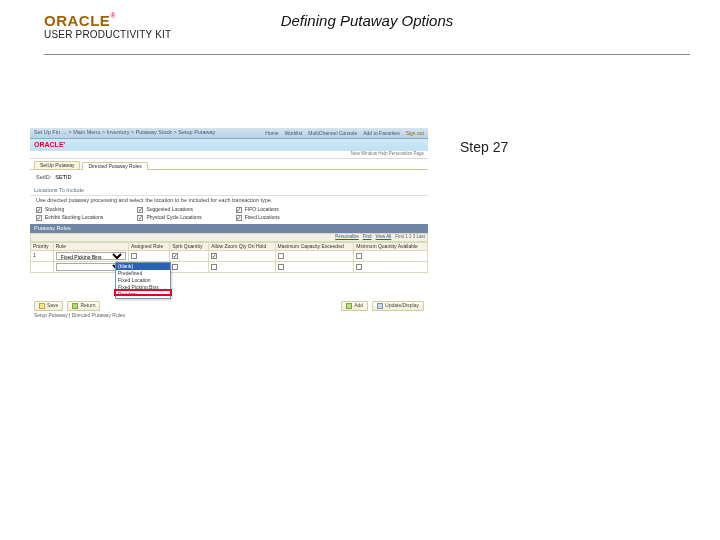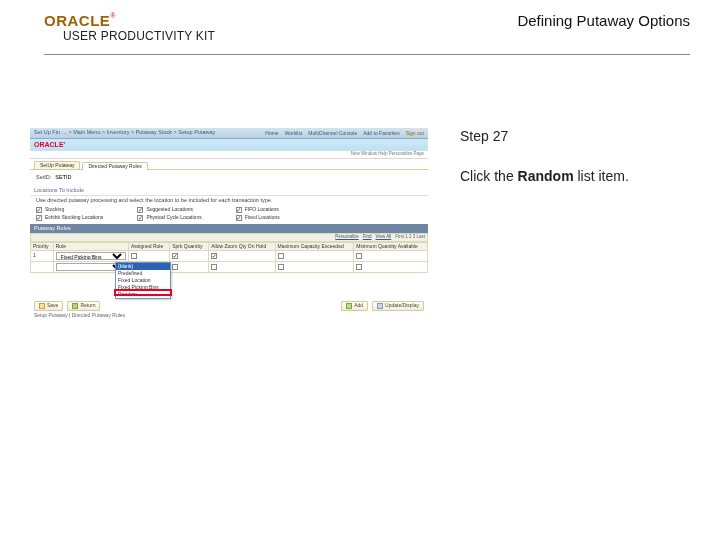--- a/index.html
+++ b/index.html
@@ -32,27 +32,26 @@
     font-size: 15px;
     letter-spacing: 0.5px;
     color: #a16207;
   }
   .reg {
     font-size: 7px;
     color: #e8002a;
     vertical-align: top;
   }
   .upk-label {
-    font-size: 12px;
+    font-size: 10px;
     letter-spacing: 0.2px;
     color: #222;
     margin-top: -1px;
-    margin-left: 19px;
-  }
-  .title-line { text-align: right; }
+  }
+  .title-line { text-align: center; font-style: italic; }
   .title {
     font-size: 15px;
     color: #111;
     display: inline-block;
     padding-bottom: 6px;
   }
   .hr {
     position: absolute;
     left: 44px;
     right: 30px;
@@ -257,21 +256,21 @@
   .shot .status {
     font-size: 5px;
     color: #666;
     padding: 0 4px;
   }
 
   
   .instr {
     position: absolute;
     left: 430px;
-    top: 0;
+    top: 11px;
     right: 0;
   }
   .instr .step {
     font-size: 14px;
     color: #222;
     margin-bottom: 24px;
   }
   .instr .body {
     font-size: 14px;
     color: #222;
@@ -416,19 +415,16 @@
         <span class="btn">
             <span class="ico grid"></span>
             <span>Update/Display</span>
           </span>
       </div>
       <div class="status">Setup Putaway | Directed Putaway Rules</div>
     </div>
 
     <div class="instr">
       <div class="step">Step 27</div>
-      <div class="body">
-        <span>Click the </span><b>Random</b><span> list item.</span>
-      </div>
     </div>
 
   </div>
 </div>
 
 </body></html>

